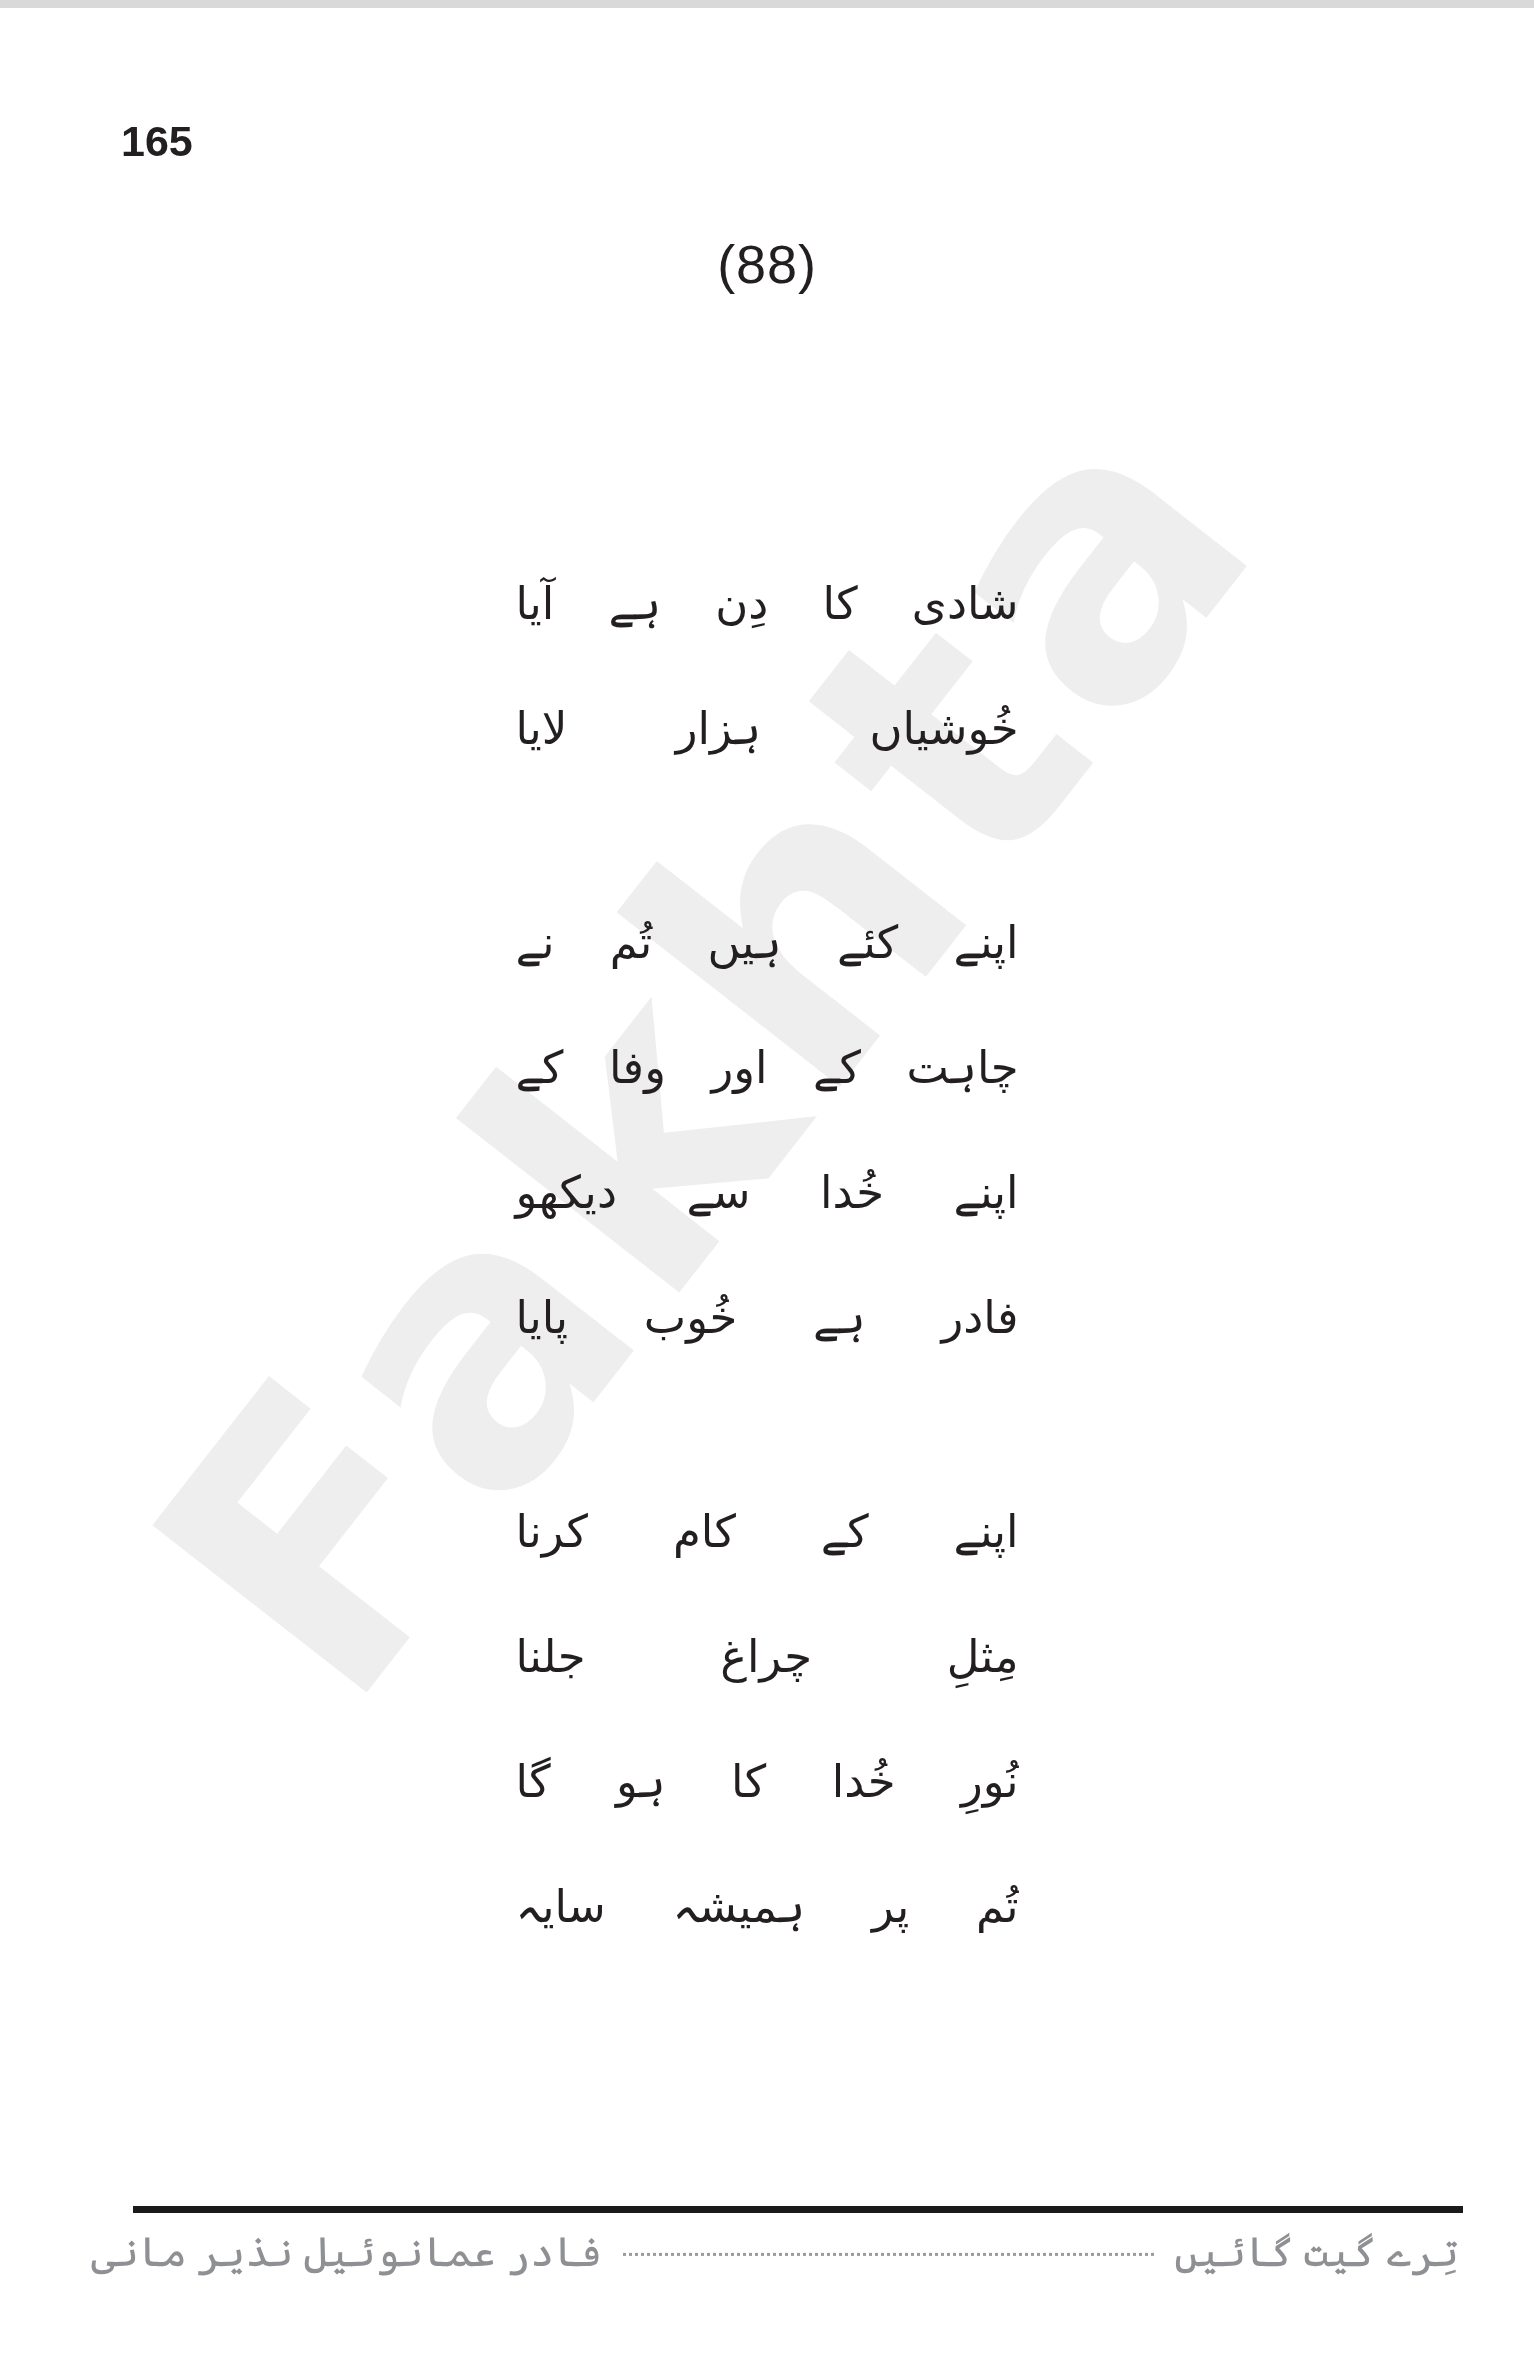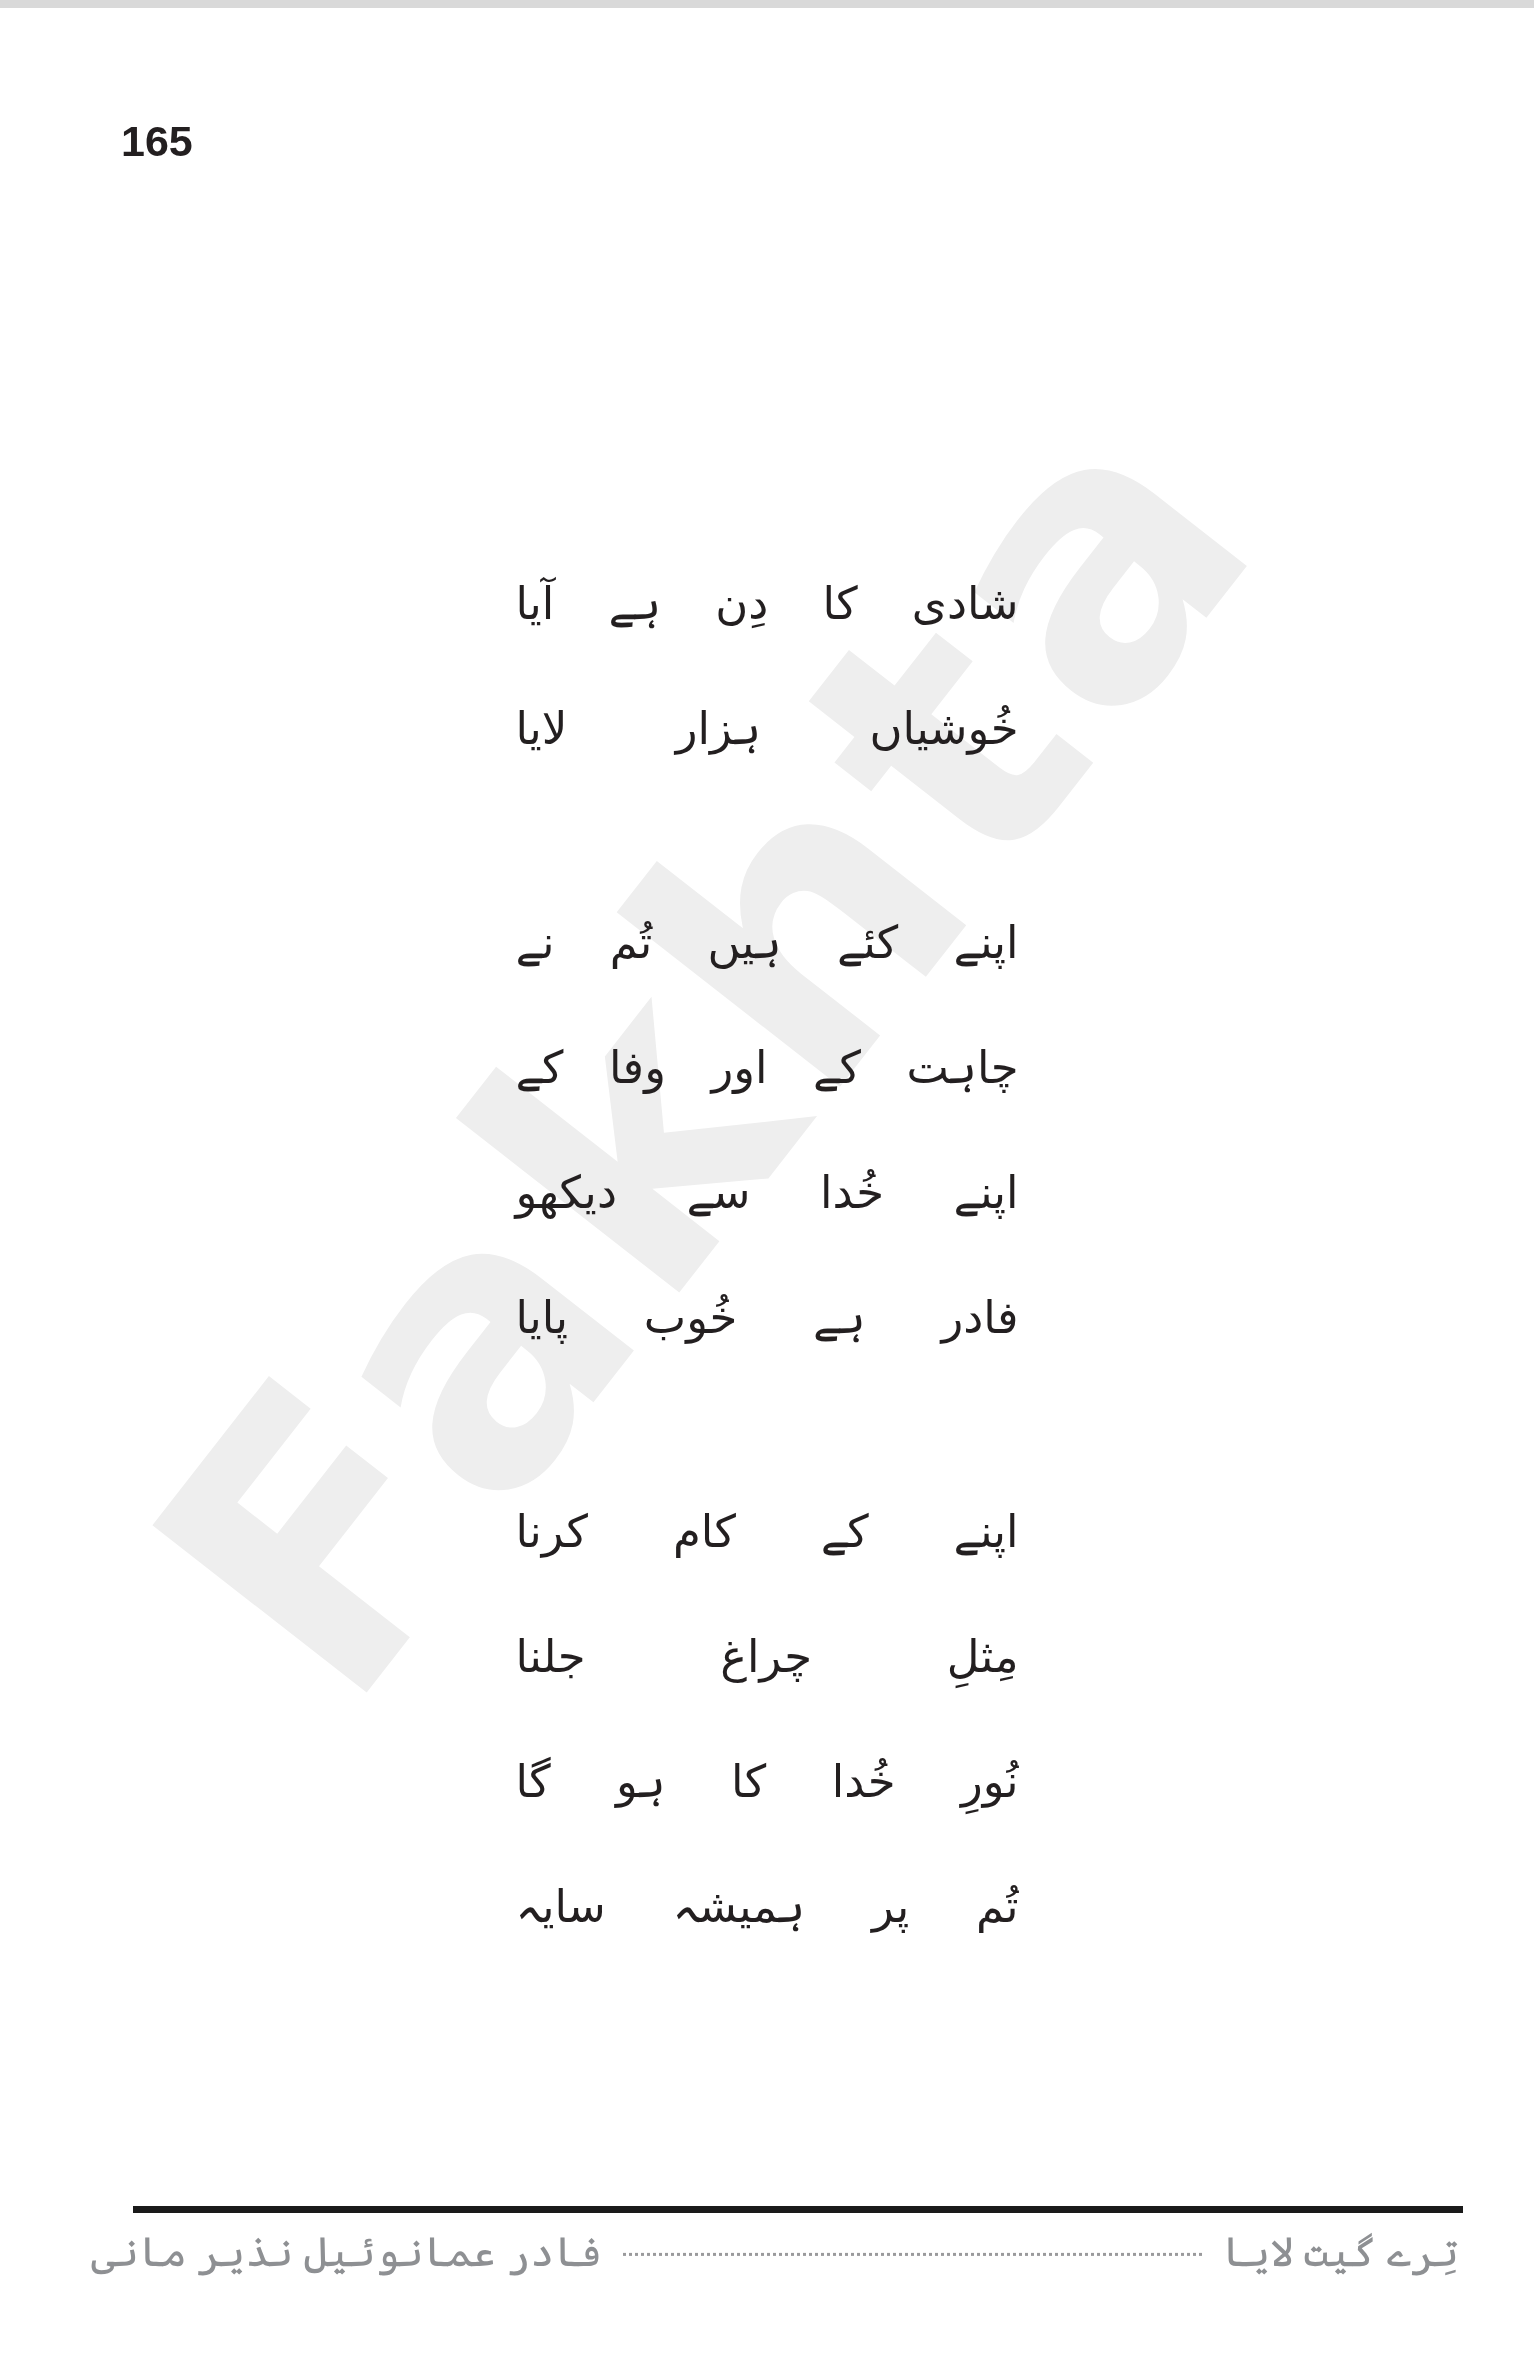--- a/index.html
+++ b/index.html
@@ -104,20 +104,21 @@
   }
 </style>
 </head>
 <body>
 
 <div class="page">
 
   <div class="page-number">165</div>
 
 
+  <div class="section-number">(88)</div>
 
   <div class="watermark">Fakhta</div>
 
   <div class="poem" id="poem">
       <div class="stanza">
         <div class="verse-line" dir="rtl">
           <span class="verse-word">شادی</span>
           <span class="verse-word">کا</span>
           <span class="verse-word">دِن</span>
           <span class="verse-word">ہے</span>
@@ -183,18 +184,18 @@
           <span class="verse-word">سایہ</span>
         </div>
       </div>
     </div>
 
   <div class="footer">
     <div class="footer-rule"></div>
     <div class="footer-row">
       <span class="footer-author" dir="rtl">فادر عمانوئیل نذیر مانی</span>
       <span class="dotted-leader"></span>
-      <span class="footer-book-title" dir="rtl">تِرے گیت لایا</span>
+      <span class="footer-book-title" dir="rtl">تِرے گیت گائیں</span>
     </div>
   </div>
 
 </div>
 
 
 </body></html>

